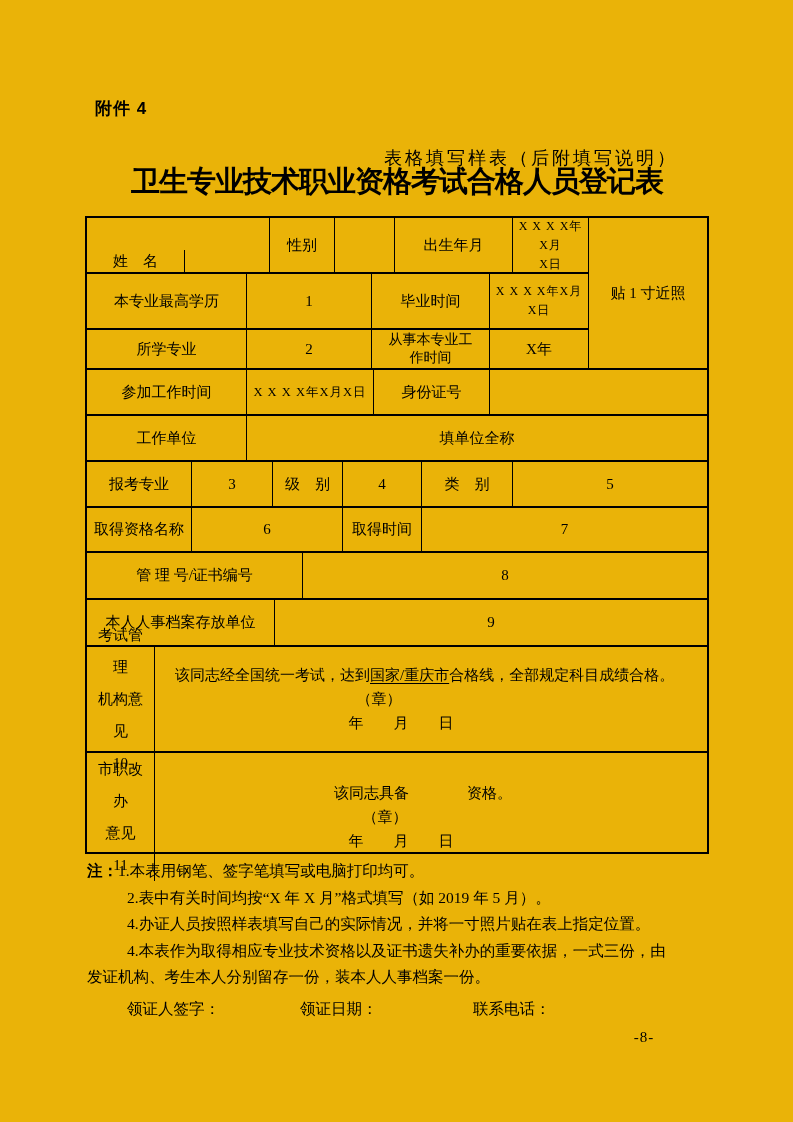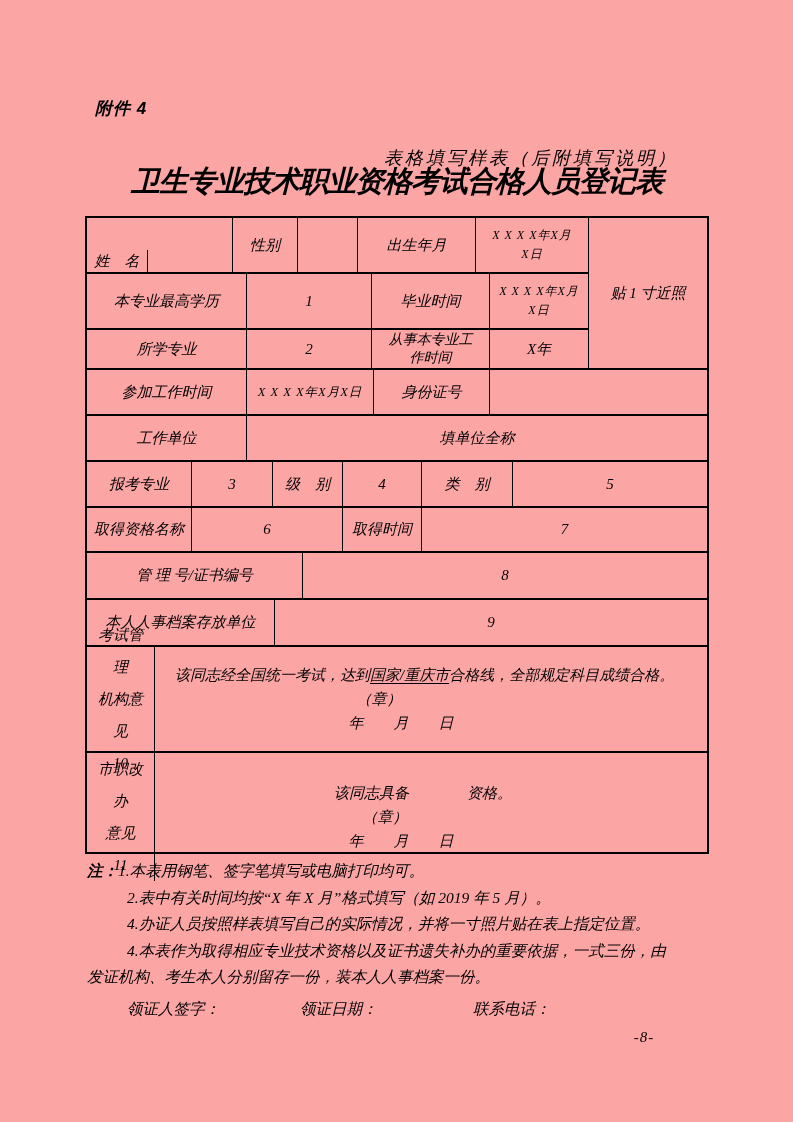--- a/index.html
+++ b/index.html
@@ -1,24 +1,23 @@
 <!DOCTYPE html>
 <html><head>
 <meta charset="utf-8">
 <style>
   html,body{margin:0;padding:0;background:#888;}
   .page{
     position:relative;
     width:793px;height:1122px;
-    background:#fca5a5;
+    background:#eab308;
     color:#000;
     font-family:"Liberation Serif","DejaVu Serif",serif;
     overflow:hidden;
     margin:0 auto;
-    font-style:italic;
   }
   .abs{position:absolute;}
   .attachment{left:95px;top:97px;font-size:17px;font-weight:bold;font-family:"Liberation Sans","DejaVu Sans",sans-serif;letter-spacing:1px;}
   .subtitle{left:384px;top:146px;font-size:18px;letter-spacing:3px;}
   .main-title{left:85px;top:162px;width:624px;text-align:center;font-size:29px;font-weight:bold;letter-spacing:-1px;white-space:nowrap;}
 
   .regtable{
     left:85px;top:216px;width:624px;height:638px;
     border:2px solid #000;box-sizing:border-box;
     display:flex;flex-direction:column;
@@ -66,21 +65,21 @@
 
   <div class="abs attachment">附件 4</div>
   <div class="abs subtitle">表格填写样表（后附填写说明）</div>
   <div class="abs main-title">卫生专业技术职业资格考试合格人员登记表</div>
 
   <div class="abs regtable">
 
     <div class="trow sectionA">
       <div class="sectionA-left">
         <div class="srow" style="height:56px;">
-          <div class="tcell" style="width:61px;margin-top:32px;">姓　名</div>
+          <div class="tcell" style="width:98px;margin-top:32px;">姓　名</div>
           <div class="tcell" style="width:85px;"></div>
           <div class="tcell" style="width:65px;">性别</div>
           <div class="tcell" style="width:60px;"></div>
           <div class="tcell" style="width:118px;">出生年月</div>
           <div class="tcell fill vcol small-date">
             <div>X X X X年X月</div>
             <div>X日</div>
           </div>
         </div>
         <div class="srow" style="height:56px;">

